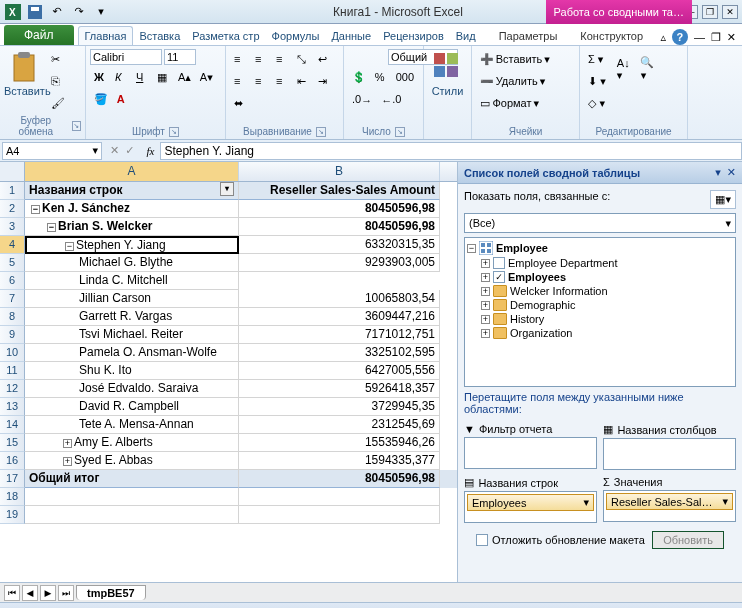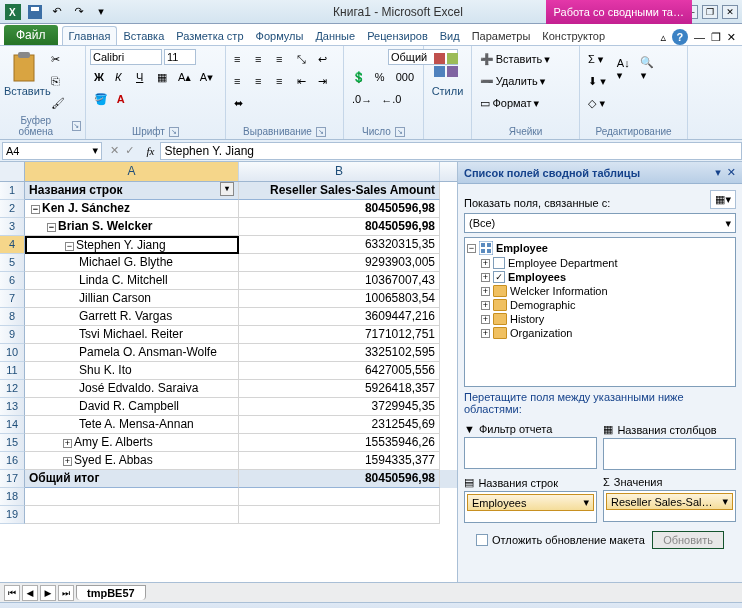--- a/index.html
+++ b/index.html
@@ -9,24 +9,24 @@
 .titlebar { height: 24px; background: linear-gradient(#e6f0f7, #d4e4f0); display: flex; align-items: center; border-bottom: 1px solid #8ba0bc; }
 .qat { display: flex; gap: 4px; padding: 0 4px; }
 .qat-btn { width: 18px; height: 18px; display: flex; align-items: center; justify-content: center; }
 .title-text { flex: 1; text-align: center; color: #333; font-size: 12px; }
 .title-right { display: flex; gap: 4px; padding-right: 4px; }
 .win-btn { width: 16px; height: 14px; border: 1px solid #7a8fa8; background: #e8f0f7; font-size: 9px; text-align: center; line-height: 12px; }
 .context-tab { position: absolute; top: 0; right: 50px; background: linear-gradient(#e437a9, #c32091); color: #fff; padding: 4px 8px; font-size: 11px; height: 24px; display: flex; align-items: center; }
 
 
 .ribbon-tabs { height: 22px; background: #fff; display: flex; align-items: flex-end; border-bottom: 1px solid #b3c7de; padding-left: 4px; }
-.file-tab { background: linear-gradient(#3d8f3d, #267326); color: #fff; padding: 3px 12px; border-radius: 3px 3px 0 0; margin-right: 4px; font-size: 12px; }
+.file-tab { background: linear-gradient(#3d8f3d, #267326); color: #fff; padding: 3px 20px; border-radius: 3px 3px 0 0; margin-right: 4px; font-size: 12px; }
 .tab { padding: 3px 6px; color: #1f4e79; font-size: 11px; }
 .tab.active { background: #f5f9fd; border: 1px solid #b3c7de; border-bottom: none; border-radius: 3px 3px 0 0; }
-.tab.context { color: #333; }
+.tab.context { color: #333; margin-left: 11px; }
 .ribbon-right { margin-left: auto; display: flex; gap: 6px; padding-right: 6px; align-items: center;}
 .help-btn { width:16px; height:16px; border-radius:50%; background:#3b82c4; color:#fff; text-align:center; line-height:16px; font-size:11px; font-weight:bold;}
 
 
 .ribbon { height: 94px; background: linear-gradient(#f5f9fd, #e6eff8); border-bottom: 1px solid #a9bfd6; display: flex; }
 .group { border-right: 1px solid #c5d6e8; display: flex; flex-direction: column; padding: 3px 4px 0; }
 .group-body { flex: 1; display: flex; gap: 3px; align-items: flex-start; }
 .group-label { text-align: center; color: #5b7aa0; font-size: 10px; padding: 2px 0; display:flex; justify-content:center; align-items:center; gap:4px;}
 .group-label .launcher { width:10px; height:10px; border:1px solid #8ba0bc; font-size:7px; line-height:8px;}
 .big-btn { width: 40px; text-align: center; }
@@ -61,21 +61,21 @@
 .cell.selected { border: 2px solid #000; line-height:15px; padding:0 3px;}
 .expand { display:inline-block; width:9px; height:9px; border:1px solid #888; line-height:7px; text-align:center; font-size:9px; margin-right:2px; background:#fff;}
 .dropdown-btn { display:inline-block; float:right; width:14px; height:14px; border:1px solid #888; background:#f0f0f0; text-align:center; line-height:12px; font-size:8px;}
 .total-row { background:#dce6f1; }
 
 
 .field-panel { width: 285px; border-left: 1px solid #a9bfd6; background: #eef3f9; display: flex; flex-direction: column; }
 .panel-title { background: linear-gradient(#d7e4f2, #b8cee6); padding: 4px 6px; font-weight: bold; color: #15428b; border-bottom:1px solid #99b4d1; display:flex; justify-content:space-between; align-items:center;}
 .panel-title .pc { display:flex; gap:6px; font-weight:normal;}
 .panel-body { padding: 6px; flex:1; display:flex; flex-direction:column; gap:4px; font-size:11px;}
-.panel-row { display:flex; justify-content:space-between; align-items:flex-end;}
+.panel-row { display:flex; justify-content:space-between; align-items:flex-start;}
 .panel-combo { width:100%; background:#fff; border:1px solid #7f9db9; height:20px; padding:0 4px; display:flex; justify-content:space-between; align-items:center;}
 .field-tree { background:#fff; border:1px solid #7f9db9; height:150px; overflow-y:auto; padding:2px;}
 .tree-item { display:flex; align-items:center; gap:3px; padding:1px 0; }
 .tree-item.lvl1{padding-left:14px;}
 .tree-toggle{width:9px;height:9px;border:1px solid #888;line-height:7px;text-align:center;font-size:9px;background:#fff;}
 .folder { width:14px; height:12px; background:#f0c060; border:1px solid #c89020; border-radius:1px;}
 .checkbox{width:12px;height:12px;border:1px solid #7f9db9;background:#fff;text-align:center;line-height:10px;font-size:9px;}
 .drop-areas { display:grid; grid-template-columns:1fr 1fr; gap:6px; margin-top:4px;}
 .drop-area { }
 .drop-area .da-label{display:flex;align-items:center;gap:4px;margin-bottom:2px;}
@@ -328,21 +328,20 @@
    <div class="cell r " style="width:201px">63320315,35</div>
         </div>
         <div class="row">
           <div class="row-h ">5</div>
    <div class="cell  " style="width:214px;padding-left:54px">Michael G. Blythe</div>
    <div class="cell r " style="width:201px">9293903,005</div>
         </div>
         <div class="row">
           <div class="row-h ">6</div>
    <div class="cell  " style="width:214px;padding-left:54px">Linda C. Mitchell</div>
-   <div class="cell r " style="width:201px">10367007,43</div>
         </div>
         <div class="row">
           <div class="row-h ">7</div>
    <div class="cell  " style="width:214px;padding-left:54px">Jillian Carson</div>
    <div class="cell r " style="width:201px">10065803,54</div>
         </div>
         <div class="row">
           <div class="row-h ">8</div>
    <div class="cell  " style="width:214px;padding-left:54px">Garrett R. Vargas</div>
    <div class="cell r " style="width:201px">3609447,216</div>

